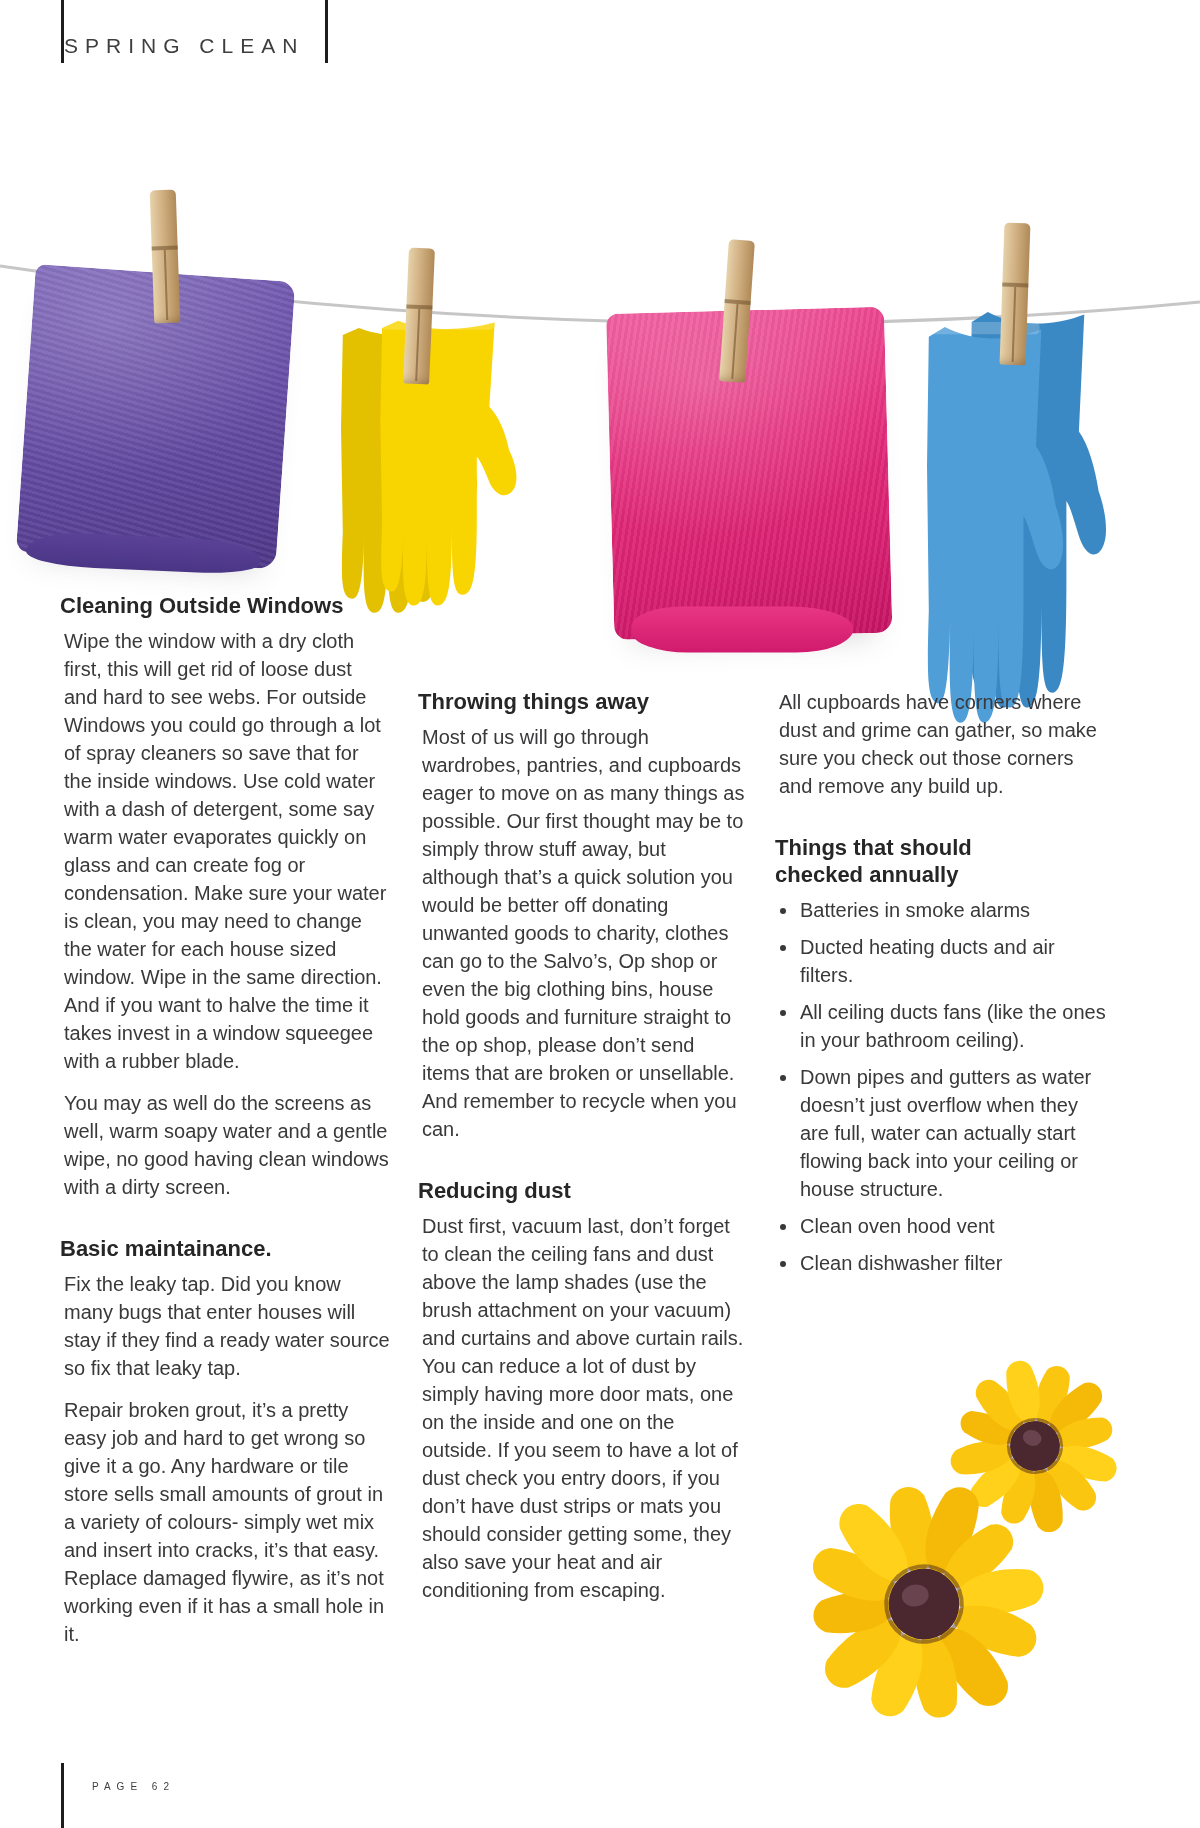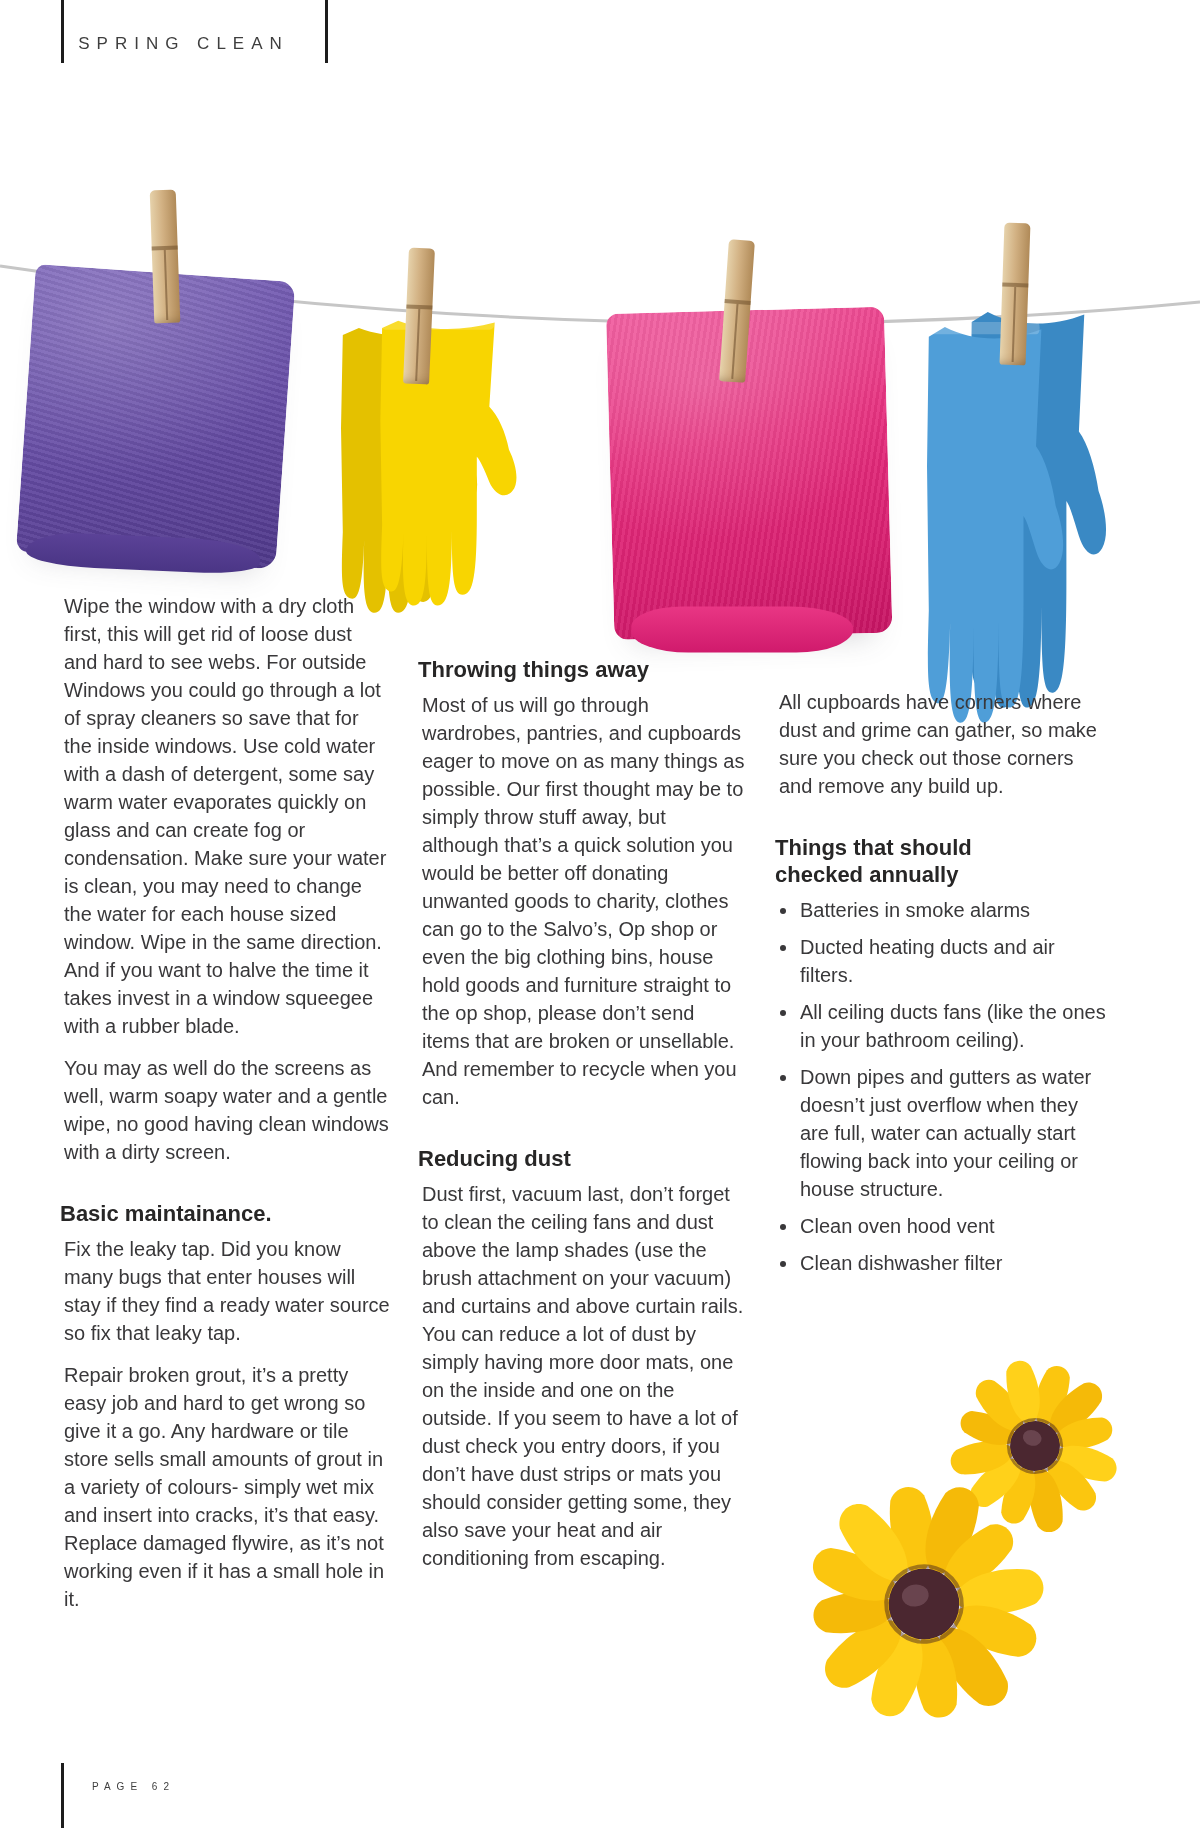--- a/index.html
+++ b/index.html
@@ -8,21 +8,21 @@
     font-family:"Liberation Sans", sans-serif; overflow:hidden;
     color:#39383a;
   }
   
   .vrule{position:absolute; width:3px; background:#1d1d1d;}
   .rule-top-left{left:61px; top:0; height:63px;}
   .rule-top-right{left:325px; top:0; height:63px;}
   .rule-bottom{left:61px; top:1763px; height:65px;}
   .kicker{
     position:absolute; left:64px; top:34px; width:239px; text-align:center;
-    font-size:17px; letter-spacing:7px; color:#3e3e3e; white-space:nowrap;
+    font-size:21px; letter-spacing:7px; color:#3e3e3e; white-space:nowrap;
   }
   .pagenum{
     position:absolute; left:92px; top:1781px;
     font-size:10px; letter-spacing:6px; color:#3e3e3e; white-space:nowrap;
   }
   
   .photo{position:absolute; left:0; top:90px; width:1200px; height:565px;}
   .photo svg.lineSvg{position:absolute; left:0; top:0;}
   .cloth{
     position:absolute;
@@ -75,21 +75,21 @@
     content:""; position:absolute; left:50%; top:45%; bottom:3px; width:2px;
     background:rgba(96,66,34,.5); transform:translateX(-50%);
   }
   .peg1{left:152px; top:100px; height:133px; transform:rotate(-2deg);}
   .peg2{left:406px; top:158px; height:136px; transform:rotate(2.5deg);}
   .peg3{left:724px; top:150px; height:142px; transform:rotate(4deg);}
   .peg4{left:1002px; top:133px; height:142px; transform:rotate(2deg);}
   
   .col{position:absolute; font-size:20px; line-height:28px;}
   .col1{left:60px;  top:592px; width:330px;}
-  .col2{left:418px; top:656px; width:328px;}
+  .col2{left:418px; top:688px; width:328px;}
   .col3{left:775px; top:688px; width:332px;}
   .section + .section{margin-top:34px;}
   .section h3{
     margin:0 0 8px 0; font-size:22px; line-height:27px; font-weight:bold; color:#272626;
   }
   .section h3.narrow{max-width:250px;}
   .section p{margin:0 0 14px 4px;}
   .section p:last-child{margin-bottom:0;}
   .section ul{margin:4px 1px 0 0; padding-left:24px;}
   .section li{margin-bottom:9px; padding-left:1px;}
@@ -154,20 +154,21 @@
     </svg>
 
     <div class="peg peg1"></div>
     <div class="peg peg2"></div>
     <div class="peg peg3"></div>
     <div class="peg peg4"></div>
   </div>
 
   <div class="col col1">
     <div class="section">
+      <h3>Cleaning Outside Windows</h3>
       <p>Wipe the window with a dry cloth first, this will get rid of loose dust and hard to see webs. For outside Windows you could go through a lot of spray cleaners so save that for the inside windows. Use cold water with a dash of detergent, some say warm water evaporates quickly on glass and can create fog or condensation. Make sure your water is clean, you may need to change the water for each house sized window. Wipe in the same direction. And if you want to halve the time it takes invest in a window squeegee with a rubber blade.</p>
       <p>You may as well do the screens as well, warm soapy water and a gentle wipe, no good having clean windows with a dirty screen.</p>
     </div>
     <div class="section">
       <h3>Basic maintainance.</h3>
       <p>Fix the leaky tap. Did you know many bugs that enter houses will stay if they find a ready water source so fix that leaky tap.</p>
       <p>Repair broken grout, it’s a pretty easy job and hard to get wrong so give it a go. Any hardware or tile store sells small amounts of grout in a variety of colours- simply wet mix and insert into cracks, it’s that easy. Replace damaged flywire, as it’s not working even if it has a small hole in it.</p>
     </div>
   </div>
 

